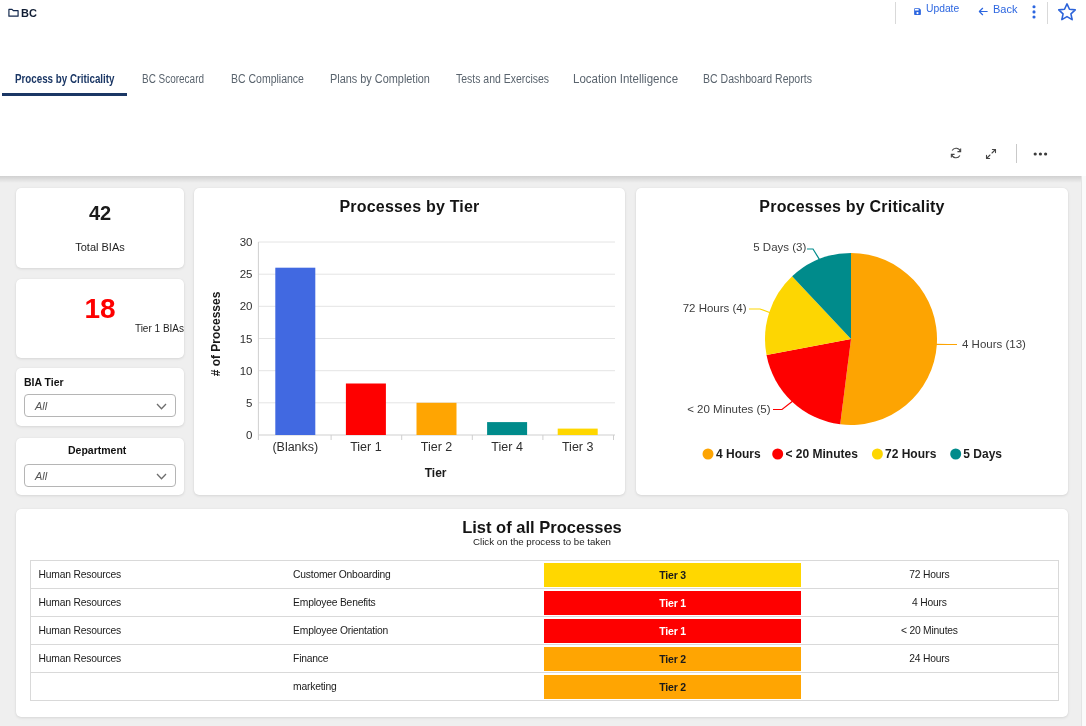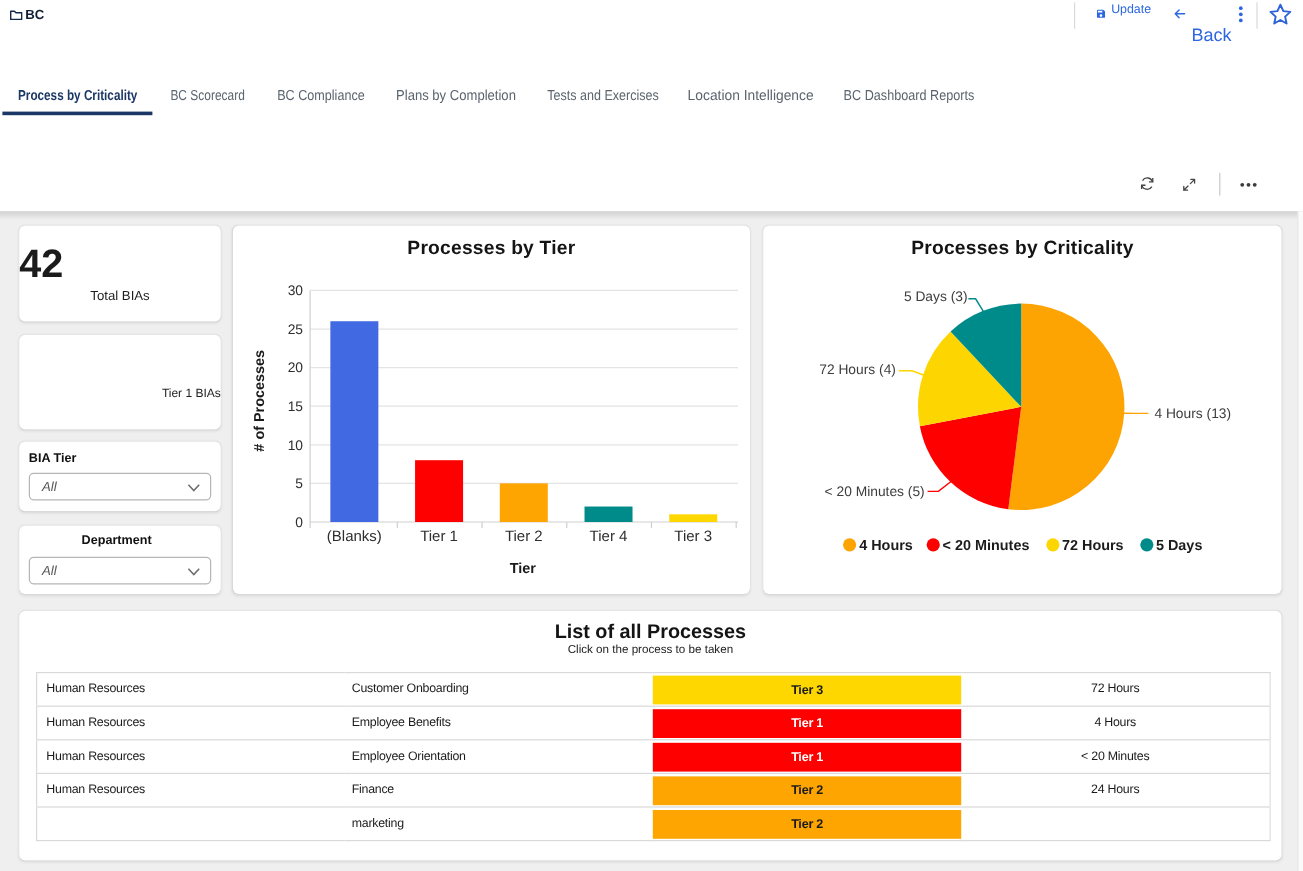--- a/index.html
+++ b/index.html
@@ -30,21 +30,21 @@
     <svg width="9" height="9" viewBox="0 0 24 24" fill="#2c66e0">
       <path d="M17 3H5a2 2 0 0 0-2 2v14a2 2 0 0 0 2 2h14a2 2 0 0 0 2-2V7l-4-4zm-5 16a3 3 0 1 1 0-6 3 3 0 0 1 0 6zm3-10H5V5h10v4z"></path>
     </svg>
   </div>
   <div class="txt" style="left:926px;top:4.4px;font-size:10.3px;color:#2c66e0;">Update</div>
   <div class="abs" style="left:978px;top:6px;">
     <svg width="11" height="11" viewBox="0 0 24 24" fill="none" stroke="#2c66e0" stroke-width="2.6" stroke-linecap="round" stroke-linejoin="round">
       <path d="M20 12H4M10 5l-7 7 7 7"></path>
     </svg>
   </div>
-  <div class="txt" style="left:993px;top:4.4px;font-size:15px;color:#2c66e0;margin-top:18px;">Back</div>
+  <div class="txt" style="left:993px;top:4.4px;font-size:11px;color:#2c66e0;">Back</div>
   <div class="abs" style="left:1031.5px;top:5px;">
     <svg width="4" height="14" viewBox="0 0 4 14" fill="#2c66e0">
       <circle cx="2" cy="1.8" r="1.55"></circle>
         <circle cx="2" cy="6.9" r="1.55"></circle>
         <circle cx="2" cy="12" r="1.55"></circle>
     </svg>
   </div>
   <div class="abs" style="left:1047px;top:2px;width:1px;height:22px;background:#d9d9d9;"></div>
   <div class="abs" style="left:1056.3px;top:0.6px;">
     <svg width="22" height="22" viewBox="0 0 24 24" fill="none" stroke="#2c63d9" stroke-width="1.75" stroke-linejoin="round">
@@ -83,24 +83,25 @@
         <circle cx="7.4" cy="2" r="1.6"></circle>
         <circle cx="12.6" cy="2" r="1.6"></circle>
     </svg>
   </div>
 
   <div class="abs" style="left:0;top:176px;width:1086px;height:550px;background:#efefef;"></div>
   <div class="abs" style="left:0;top:176px;width:1086px;height:7px;background:linear-gradient(to bottom, rgba(0,0,0,0.13), rgba(0,0,0,0));"></div>
   <div class="abs" style="left:1081px;top:176px;width:5px;height:550px;background:#fafafa;border-left:1px solid #e4e4e4;"></div>
 
   <div class="card" style="left:16px;top:188px;width:168px;height:80px;">
-    <div class="txt" style="left:0;width:168px;top:15.1px;text-align:left;font-size:33px;font-weight:bold;color:#1b1b1b;">42</div>
+    <div class="txt" style="left:0;width:168px;top:15.1px;text-align:center;font-size:20px;font-weight:bold;color:#1b1b1b;">42</div>
     <div class="txt" style="left:0;width:168px;top:53.6px;text-align:center;font-size:11px;color:#1e1e1e;">Total BIAs</div>
   </div>
   <div class="card" style="left:16px;top:279px;width:168px;height:79px;">
+    <div class="txt" style="left:0;width:168px;top:15.5px;text-align:center;font-size:28px;font-weight:bold;color:#fe0000;">18</div>
     <div class="txt" style="left:0;width:168px;top:45px;text-align:right;font-size:10px;color:#1e1e1e;">Tier 1 BIAs</div>
   </div>
   <div class="card" style="left:16px;top:368px;width:168px;height:58px;">
     <div class="txt" style="left:8px;top:9.1px;font-size:10.5px;font-weight:bold;color:#111;">BIA Tier</div>
     <div style="position:absolute;left:8px;top:26px;width:152px;height:23px;border:1px solid #b5b5b5;border-radius:4px;background:#fff;">
       <span class="txt" style="left:10px;top:5.5px;font-size:11px;font-style:italic;color:#555;">All</span>
       <svg style="position:absolute;right:8px;top:8px;" width="11" height="7" viewBox="0 0 11 7" fill="none" stroke="#6e6e6e" stroke-width="1.3">
           <path d="M1 1 L5.5 5.8 L10 1"></path>
         </svg>
     </div>

